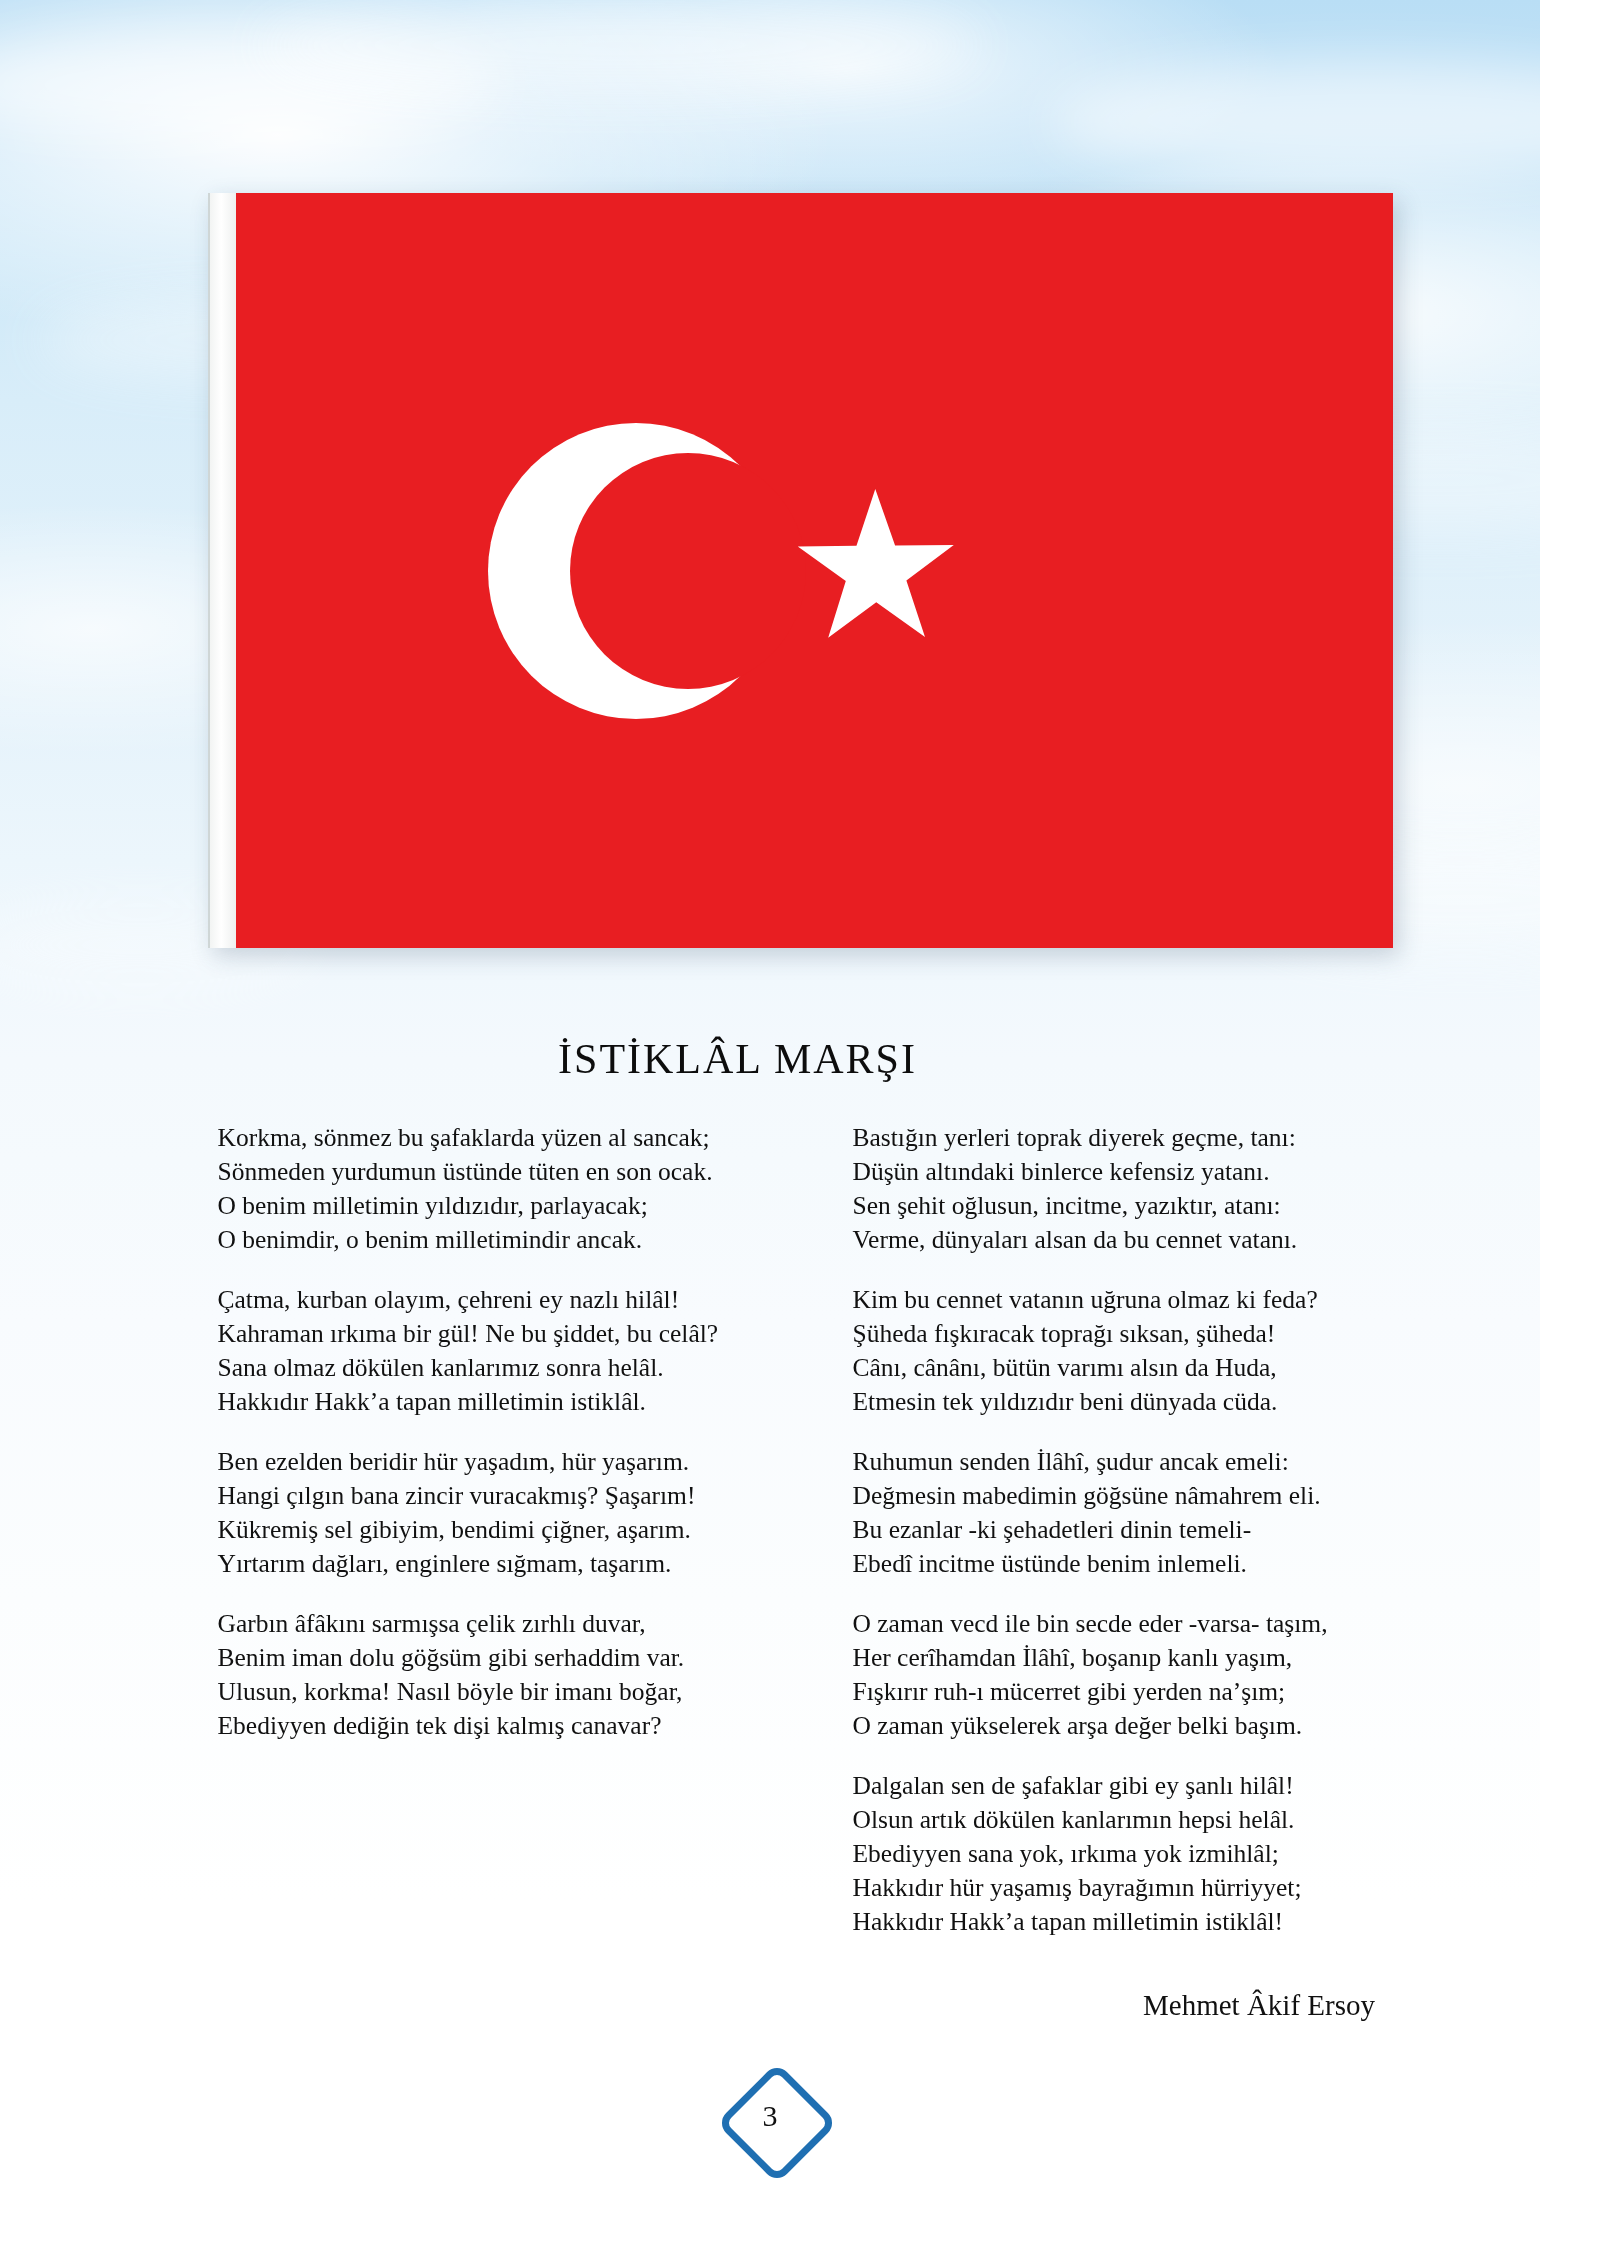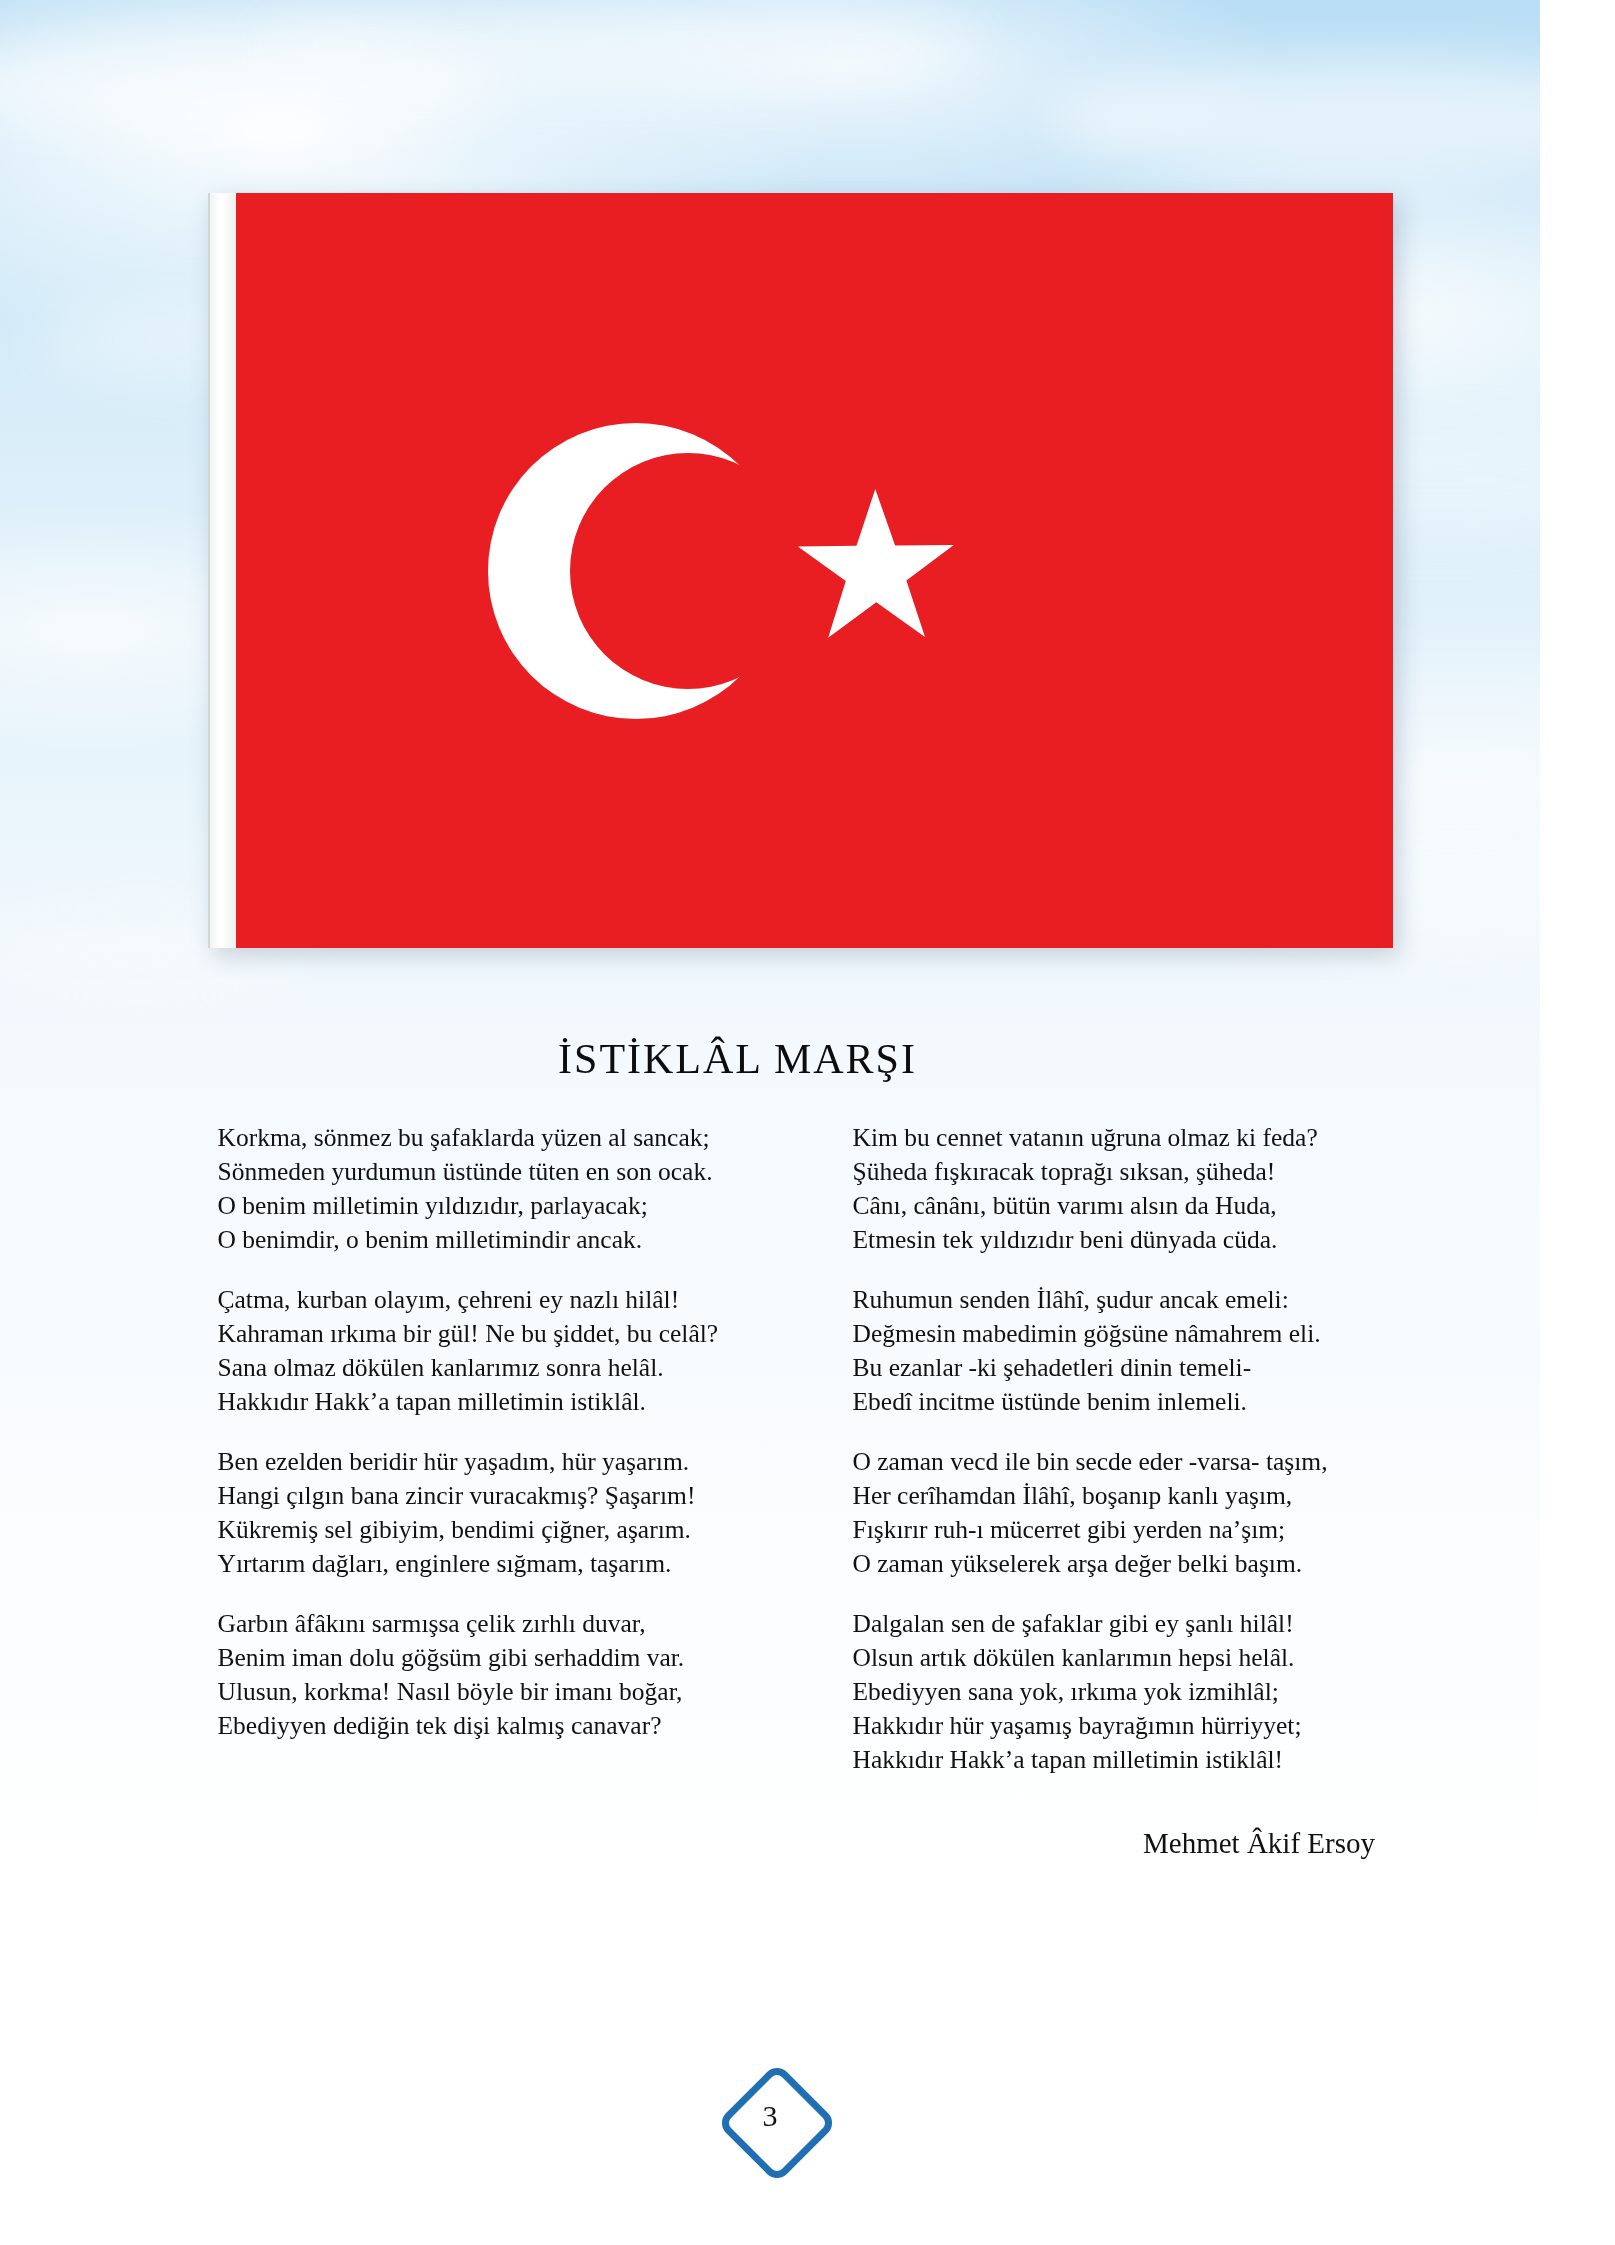--- a/index.html
+++ b/index.html
@@ -221,20 +221,26 @@
         <p class="stanza">
           <span class="line">Garbın âfâkını sarmışsa çelik zırhlı duvar,</span><br>
           <span class="line">Benim iman dolu göğsüm gibi serhaddim var.</span><br>
           <span class="line">Ulusun, korkma! Nasıl böyle bir imanı boğar,</span><br>
           <span class="line">Ebediyyen dediğin tek dişi kalmış canavar?</span>
         </p>
       </div>
 
       <div class="col">
         <p class="stanza">
+          <span class="line">Bastığın yerleri toprak diyerek geçme, tanı:</span><br>
+          <span class="line">Düşün altındaki binlerce kefensiz yatanı.</span><br>
+          <span class="line">Sen şehit oğlusun, incitme, yazıktır, atanı:</span><br>
+          <span class="line">Verme, dünyaları alsan da bu cennet vatanı.</span>
+        </p>
+        <p class="stanza">
           <span class="line">Kim bu cennet vatanın uğruna olmaz ki feda?</span><br>
           <span class="line">Şüheda fışkıracak toprağı sıksan, şüheda!</span><br>
           <span class="line">Cânı, cânânı, bütün varımı alsın da Huda,</span><br>
           <span class="line">Etmesin tek yıldızıdır beni dünyada cüda.</span>
         </p>
         <p class="stanza">
           <span class="line">Ruhumun senden İlâhî, şudur ancak emeli:</span><br>
           <span class="line">Değmesin mabedimin göğsüne nâmahrem eli.</span><br>
           <span class="line">Bu ezanlar -ki şehadetleri dinin temeli-</span><br>
           <span class="line">Ebedî incitme üstünde benim inlemeli.</span>

